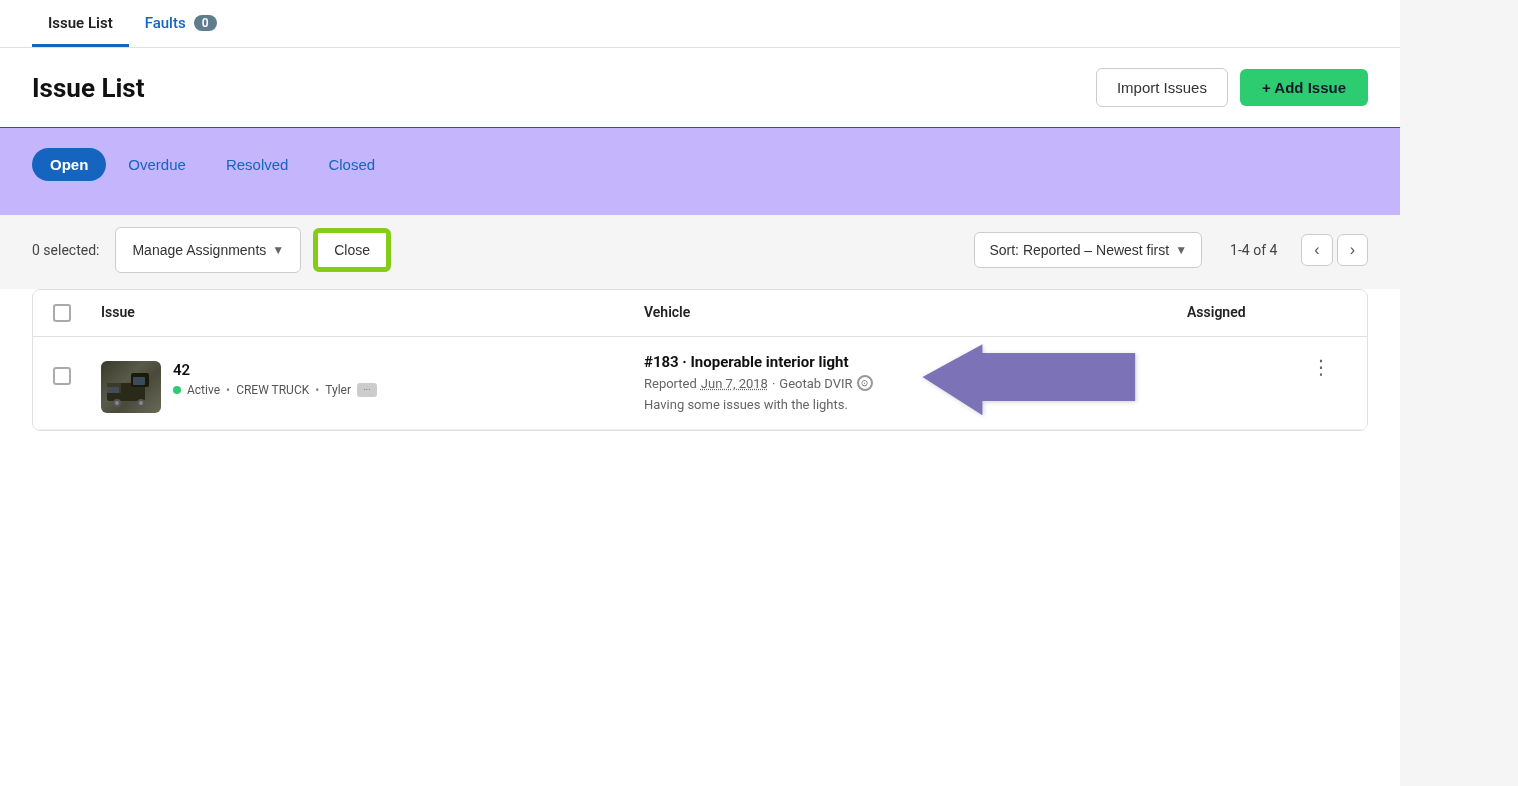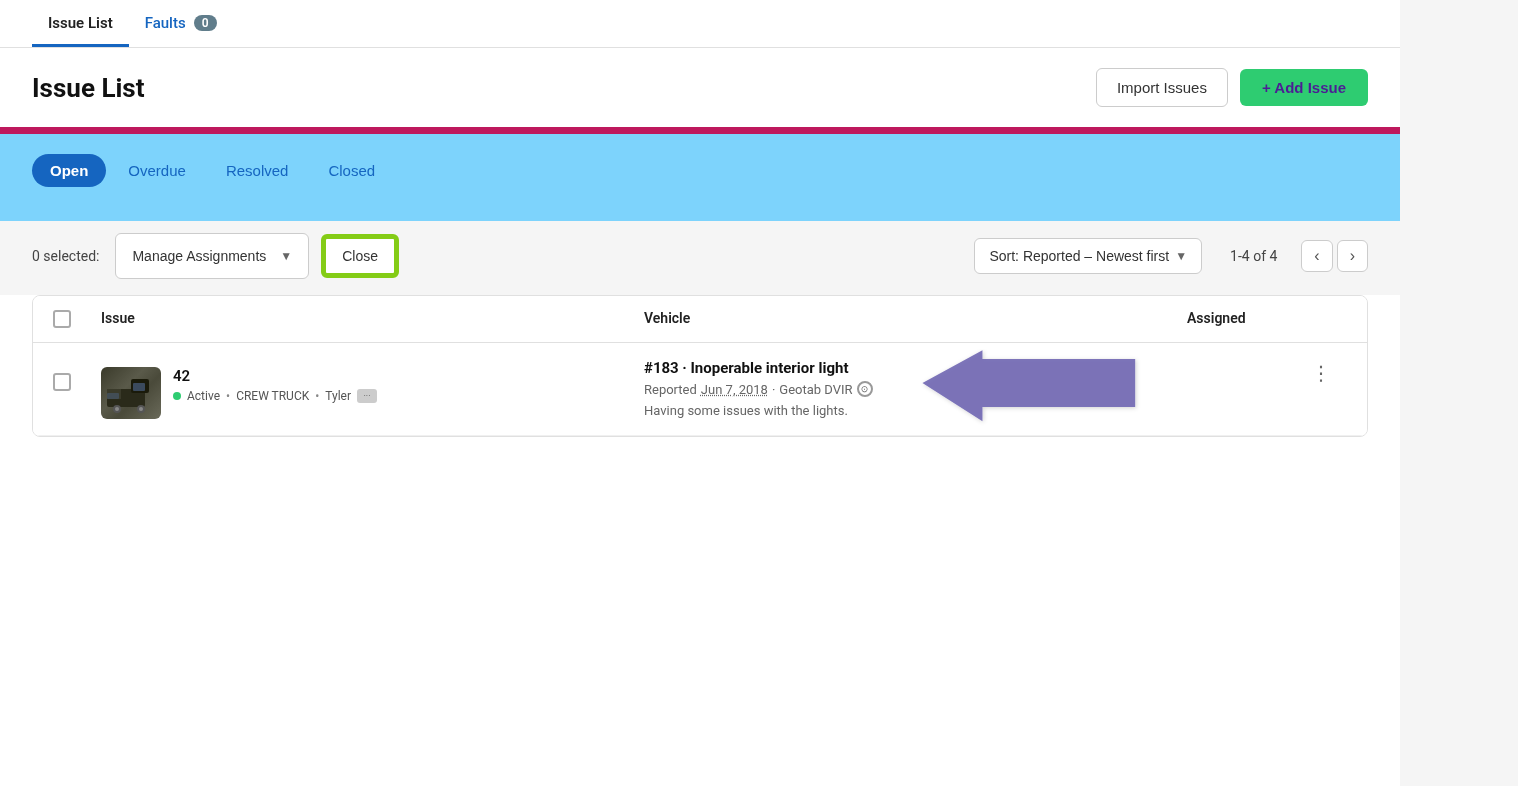--- a/index.html
+++ b/index.html
@@ -72,37 +72,37 @@
       border: 1px solid #ccc;
       background: #fff;
       padding: 10px 20px;
       border-radius: 6px;
       font-size: 15px;
       cursor: pointer;
       color: #333;
     }
     .btn-add {
       background: #2ecc71;
-      color: #4c1d95;
+      color: #0f172a;
       border: none;
       padding: 10px 22px;
       border-radius: 6px;
       font-size: 15px;
       font-weight: 600;
       cursor: pointer;
       display: flex;
       align-items: center;
       gap: 6px;
     }
 
     
     .filter-section {
-      background: #7dd3fc;
+      background: #c4b5fd;
       padding: 20px 32px 16px;
-      border-top: 7px solid #be185d;
+      border-top: 1px solid #be185d;
     }
 
     
     .status-tabs {
       display: flex;
       gap: 4px;
       margin-bottom: 18px;
       align-items: center;
     }
     .status-tab {
@@ -201,21 +201,21 @@
     }
     .btn-manage {
       border: 1px solid #ccc;
       background: #fff;
       border-radius: 6px;
       padding: 14px 16px;
       cursor: pointer;
       font-size: 14px;
       display: flex;
       align-items: center;
-      gap: 14px;
+      gap: 6px;
       color: #333;
     }
     .btn-close-issues {
       border: 5px solid #84cc16;
       background: #fff;
       border-radius: 6px;
       padding: 9px 16px;
       cursor: pointer;
       font-size: 14px;
       color: #333;

